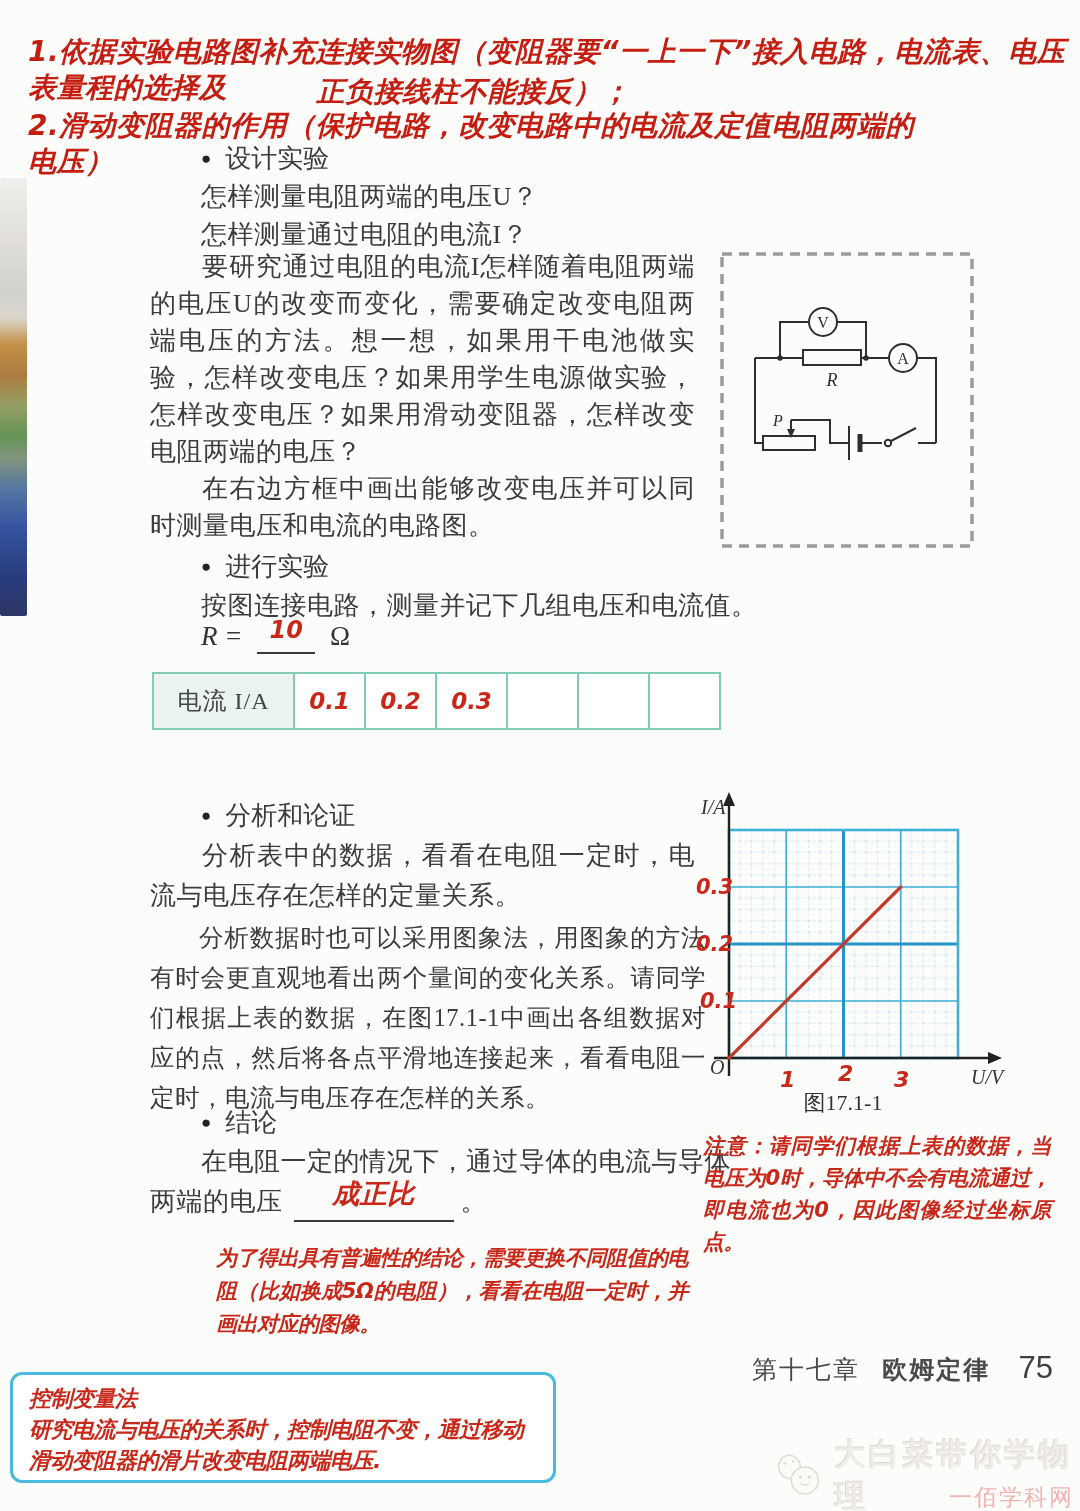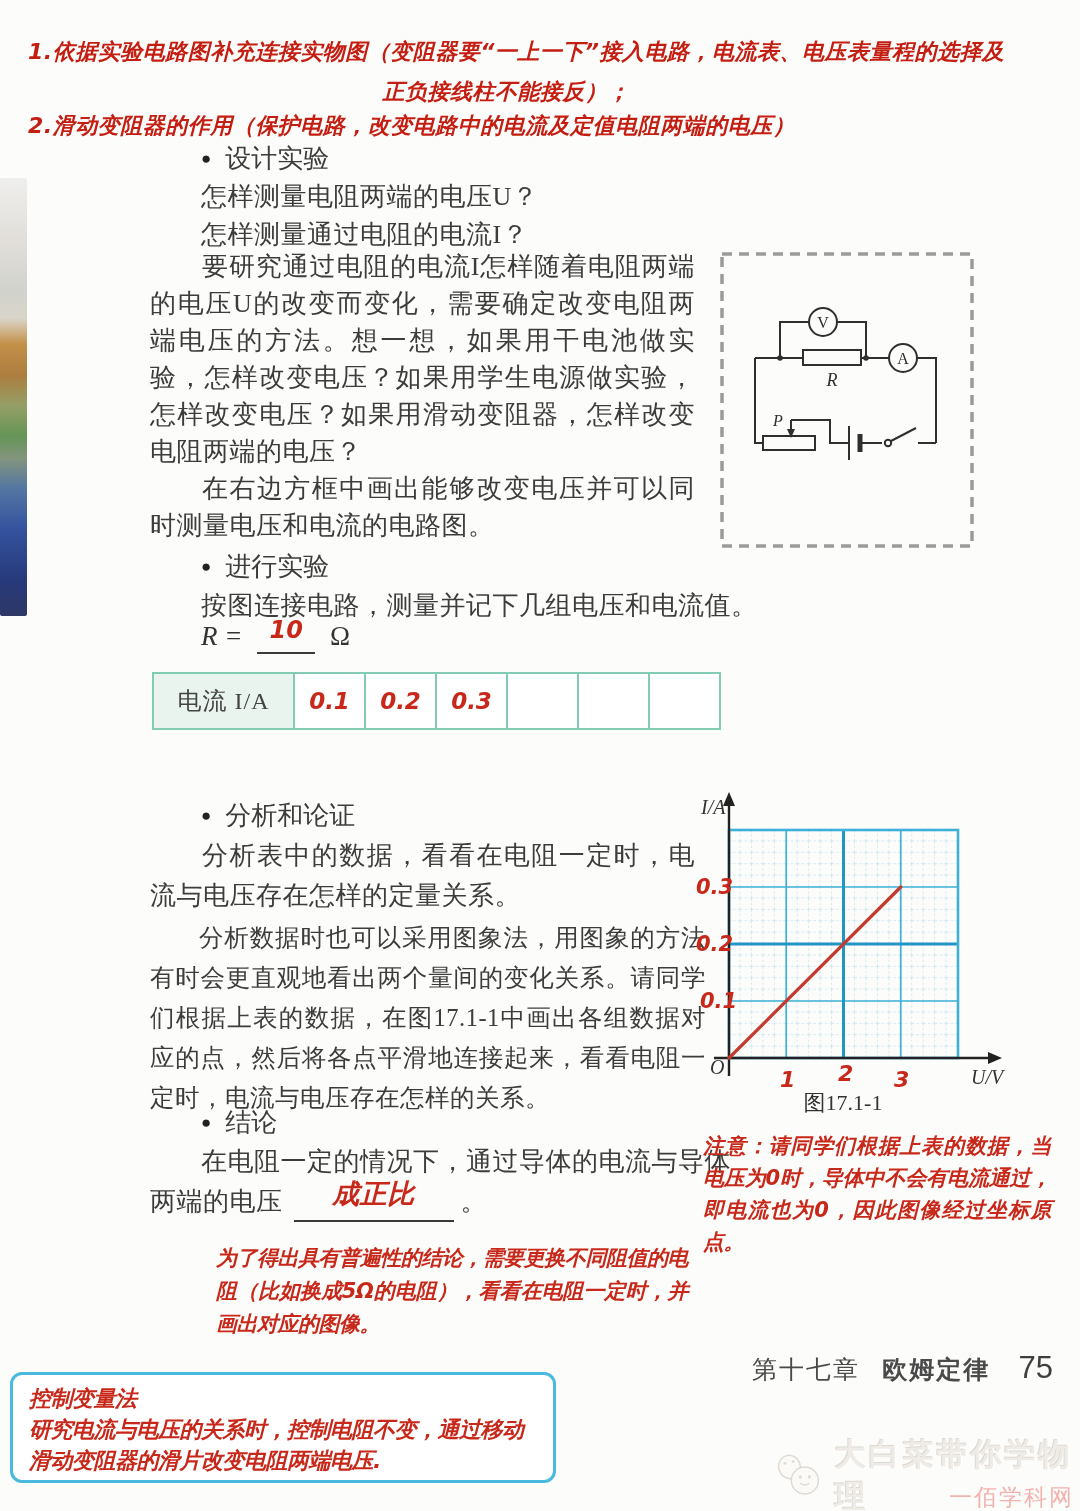--- a/index.html
+++ b/index.html
@@ -6,21 +6,21 @@
   .page{position:relative;width:1080px;height:1511px;background:#fcfcfa;overflow:hidden;
         font-family:"Liberation Serif","DejaVu Serif",serif;}
   .abs{position:absolute;}
   
   .print{color:#3c3c3c;font-size:26px;line-height:37px;letter-spacing:.5px;}
   .para{text-align:justify;text-indent:2em;}
   .sec-title{display:flex;align-items:center;gap:14px;color:#3c3c3c;font-size:26px;}
   .bullet{font-size:17px;color:#222;line-height:1;}
   
   .hand{font-family:"DejaVu Sans",sans-serif;color:#c8281a;font-weight:700;font-style:italic;}
-  .ann{font-size:22px;line-height:36px;letter-spacing:.5px;color:#c41e12;}
+  .ann{font-size:28px;line-height:36px;letter-spacing:.5px;color:#c41e12;}
   .note{font-size:21px;line-height:32px;letter-spacing:-.5px;text-align:justify;}
   
   .rline{font-size:27px;color:#333;}
   .rline .var{font-style:italic;}
   .blank{display:inline-block;border-bottom:2.5px solid #3a3a3a;text-align:center;vertical-align:baseline;}
   .blank .hand{position:relative;top:-7px;font-size:24px;line-height:1;}
   
   table.data{border-collapse:collapse;background:#fff;}
   table.data td{border:2px solid #82ccb4;height:52px;font-size:24px;color:#444;text-align:center;}
   td.hdr{background:#e9f4ee;width:137px;letter-spacing:1px;}

